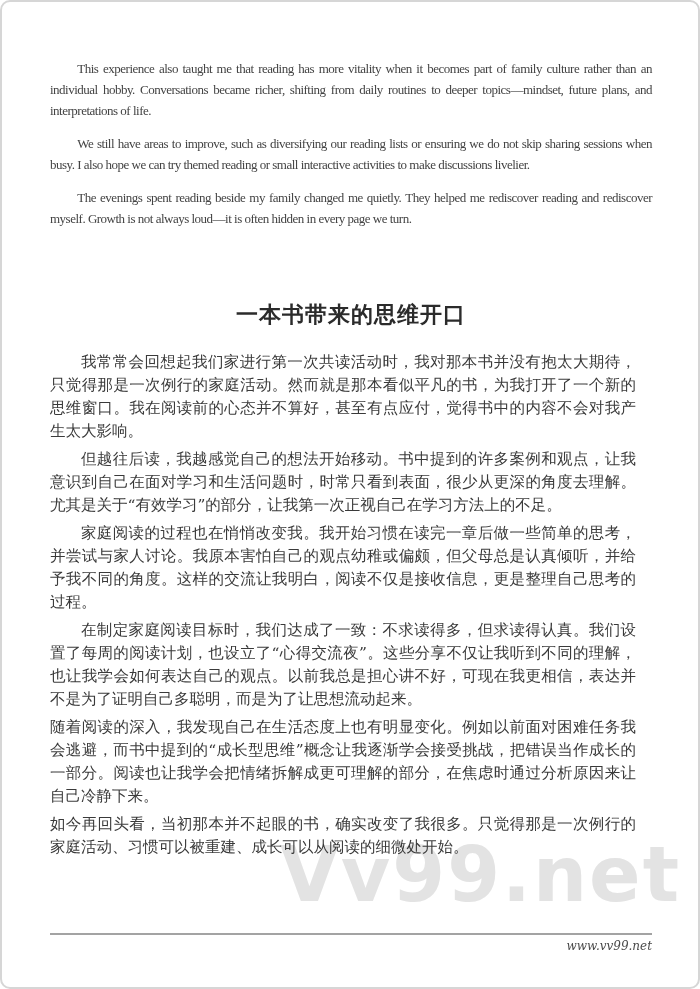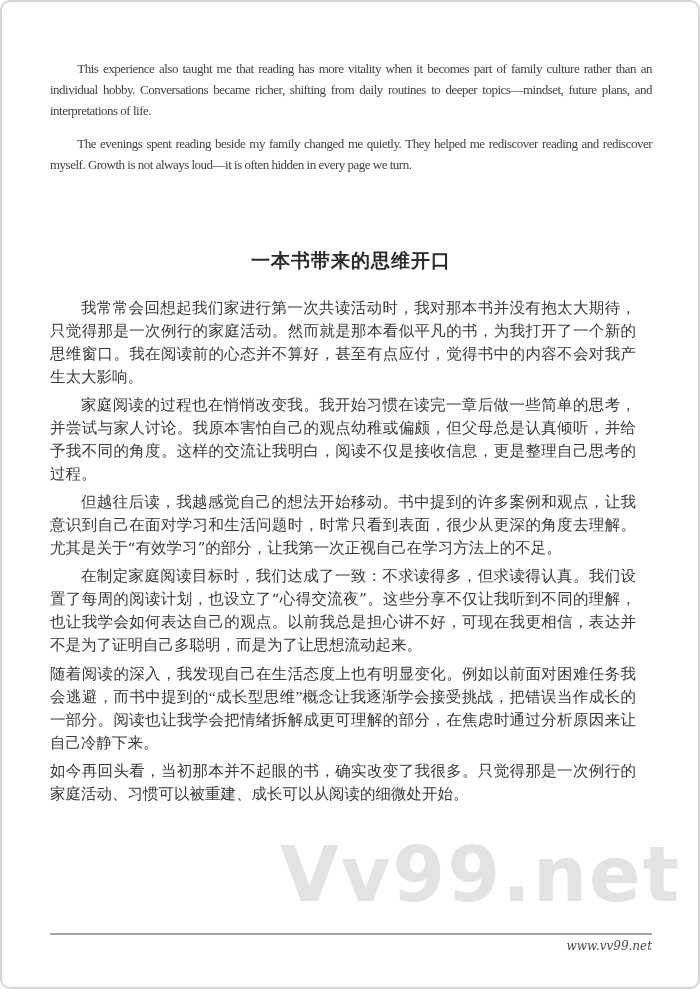--- a/index.html
+++ b/index.html
@@ -46,36 +46,36 @@
     letter-spacing: -0.5px;
     text-align: justify;
     text-indent: 2.1em;
     color: #434343;
   }
   p.en.last-en { margin-bottom: 0; }
   h1.essay-title {
     margin: 70px 0 22px 0;
     text-align: center;
     font-family: "DejaVu Serif", serif;
-    font-size: 19px;
+    font-size: 22px;
     line-height: 30px;
     font-weight: bold;
     color: #2b2b2b;
     letter-spacing: 1px;
   }
   p.cn {
     margin: 0 16px 5px 0;
     font-family: "DejaVu Serif", serif;
     font-size: 15.5px;
     line-height: 23px;
     text-align: justify;
     text-indent: 2em;
     color: #3a3a3a;
   }
-  p.cn.no-indent { text-indent: 0; font-family: Liberation Serif, serif; }
+  p.cn.no-indent { text-indent: 0; }
   .footer {
     position: absolute;
     left: 48px;
     right: 46px;
     bottom: 34px;
     z-index: 1;
   }
   .footer-divider {
     border: none;
     border-top: 2px solid #a3a3a3;
@@ -93,30 +93,31 @@
 <body>
 
 <div class="page">
 
   <div class="watermark">Vv99.net</div>
 
   <div class="content">
 
     <p class="en">This experience also taught me that reading has more vitality when it becomes part of family culture rather than an individual hobby. Conversations became richer, shifting from daily routines to deeper topics—mindset, future plans, and interpretations of life.</p>
 
+    <p class="en">We still have areas to improve, such as diversifying our reading lists or ensuring we do not skip sharing sessions when busy. I also hope we can try themed reading or small interactive activities to make discussions livelier.</p>
 
     <p class="en last-en">The evenings spent reading beside my family changed me quietly. They helped me rediscover reading and rediscover myself. Growth is not always loud—it is often hidden in every page we turn.</p>
 
     <h1 class="essay-title">一本书带来的思维开口</h1>
 
     <p class="cn">我常常会回想起我们家进行第一次共读活动时，我对那本书并没有抱太大期待，只觉得那是一次例行的家庭活动。然而就是那本看似平凡的书，为我打开了一个新的思维窗口。我在阅读前的心态并不算好，甚至有点应付，觉得书中的内容不会对我产生太大影响。</p>
 
+    <p class="cn">但越往后读，我越感觉自己的想法开始移动。书中提到的许多案例和观点，让我意识到自己在面对学习和生活问题时，时常只看到表面，很少从更深的角度去理解。尤其是关于“有效学习”的部分，让我第一次正视自己在学习方法上的不足。</p>
+
     <p class="cn">家庭阅读的过程也在悄悄改变我。我开始习惯在读完一章后做一些简单的思考，并尝试与家人讨论。我原本害怕自己的观点幼稚或偏颇，但父母总是认真倾听，并给予我不同的角度。这样的交流让我明白，阅读不仅是接收信息，更是整理自己思考的过程。</p>
-
-    <p class="cn">但越往后读，我越感觉自己的想法开始移动。书中提到的许多案例和观点，让我意识到自己在面对学习和生活问题时，时常只看到表面，很少从更深的角度去理解。尤其是关于“有效学习”的部分，让我第一次正视自己在学习方法上的不足。</p>
 
     <p class="cn">在制定家庭阅读目标时，我们达成了一致：不求读得多，但求读得认真。我们设置了每周的阅读计划，也设立了“心得交流夜”。这些分享不仅让我听到不同的理解，也让我学会如何表达自己的观点。以前我总是担心讲不好，可现在我更相信，表达并不是为了证明自己多聪明，而是为了让思想流动起来。</p>
 
     <p class="cn no-indent">随着阅读的深入，我发现自己在生活态度上也有明显变化。例如以前面对困难任务我会逃避，而书中提到的“成长型思维”概念让我逐渐学会接受挑战，把错误当作成长的一部分。阅读也让我学会把情绪拆解成更可理解的部分，在焦虑时通过分析原因来让自己冷静下来。</p>
 
 
     <p class="cn no-indent">如今再回头看，当初那本并不起眼的书，确实改变了我很多。只觉得那是一次例行的家庭活动、习惯可以被重建、成长可以从阅读的细微处开始。</p>
 
   </div>
 

